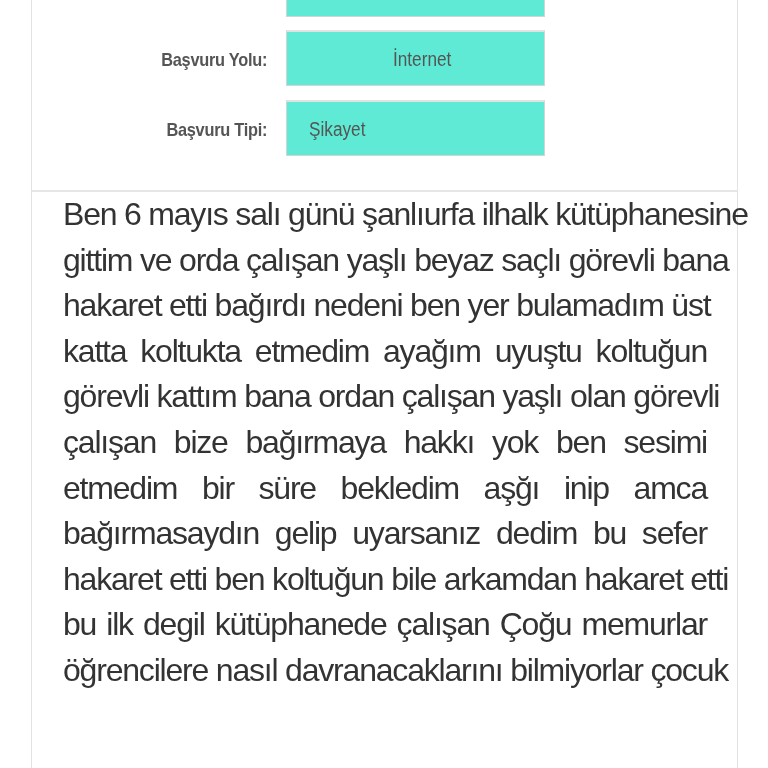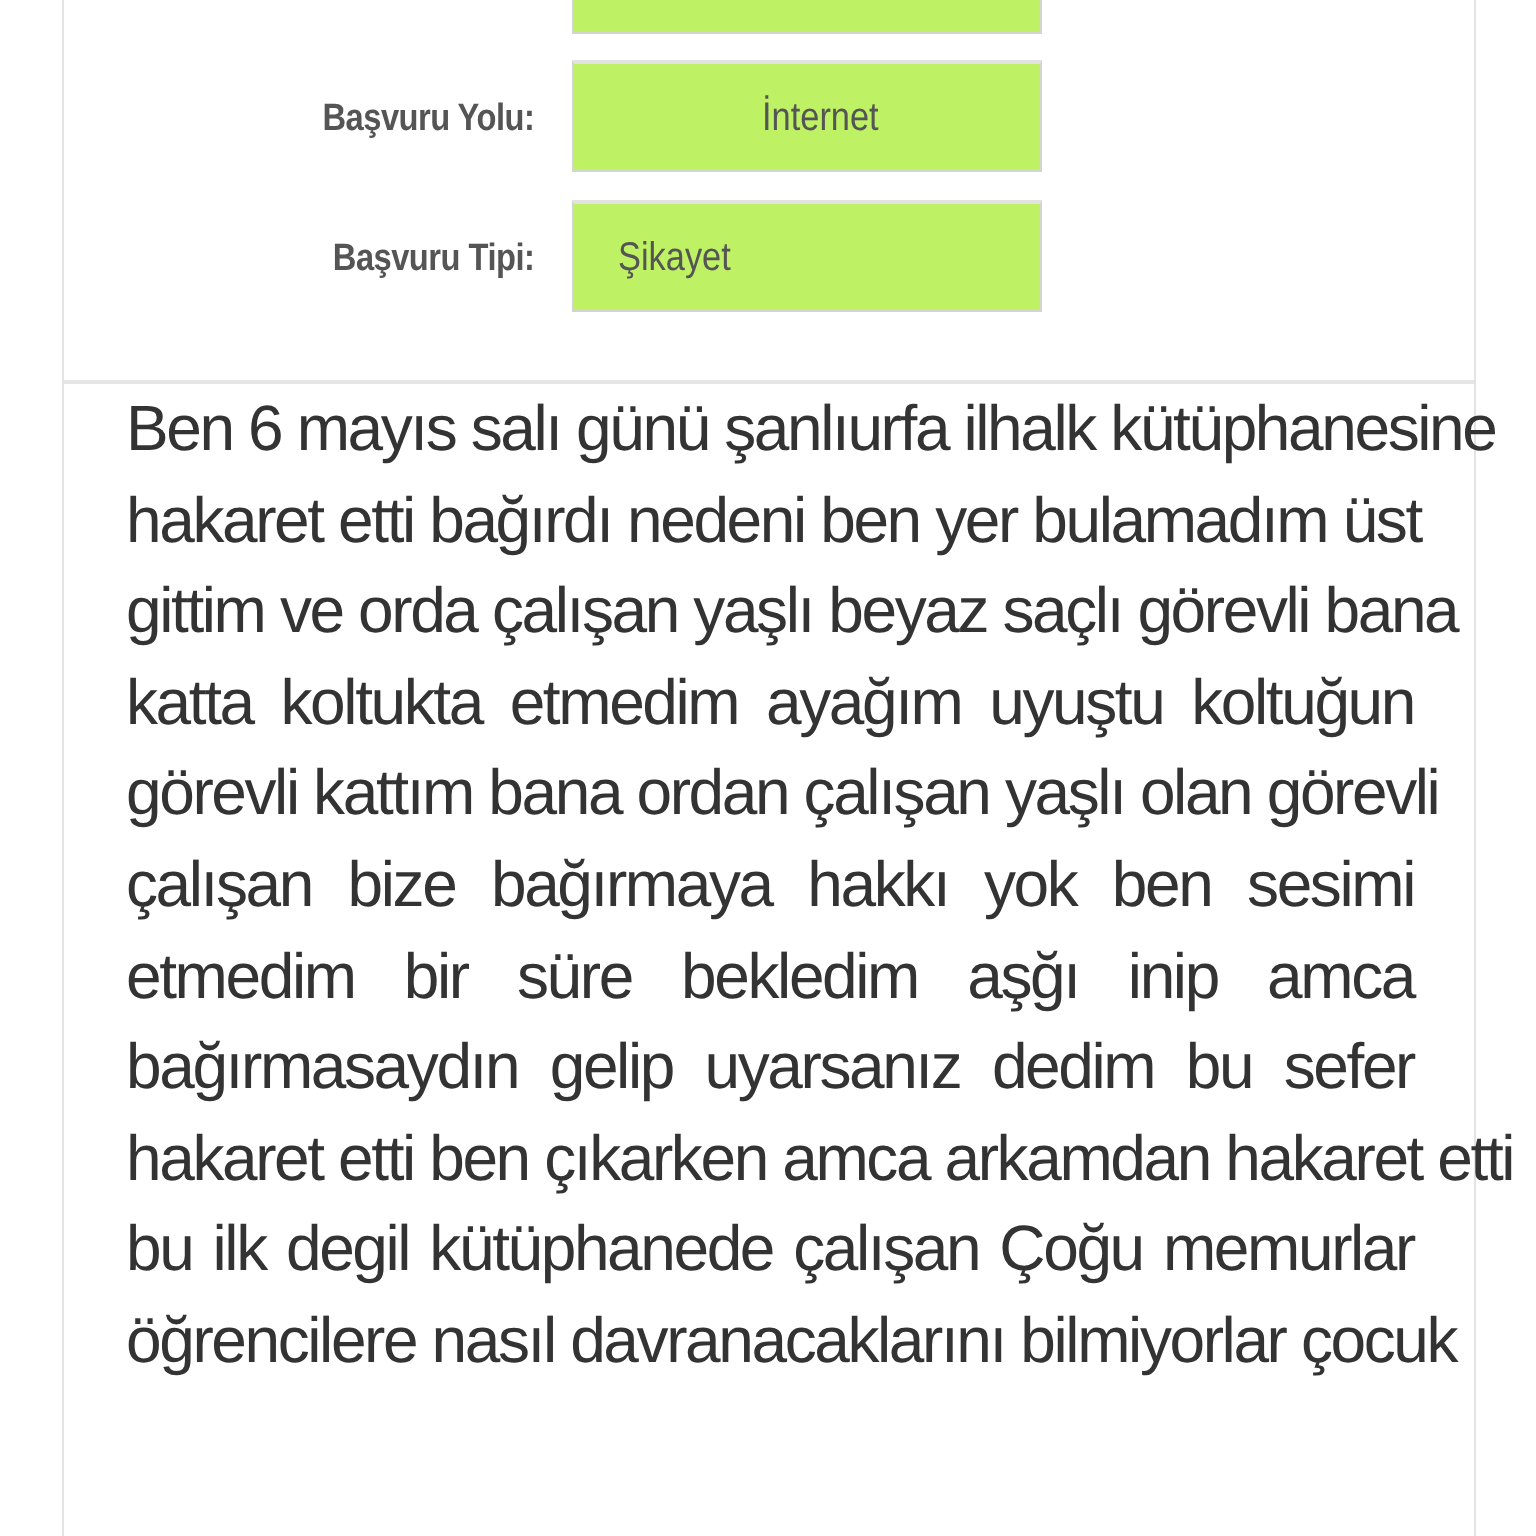--- a/index.html
+++ b/index.html
@@ -46,25 +46,25 @@
       color: #555555;
       letter-spacing: -0.3px;
       white-space: nowrap;
       transform: scaleX(0.86);
       transform-origin: right center;
     }
     .form-field {
       position: absolute;
       left: 254px;
       top: 0;
-      width: 235px;
+      width: 259px;
       height: 56px;
       border: 1px solid #d4d4d4;
       border-top: 2px solid #e2e2e2;
-      background: #bef264;
+      background: #5eead4;
       box-sizing: border-box;
       padding-left: 22px;
       line-height: 54px;
       font-size: 20px;
       color: #555555;
       white-space: nowrap;
     }
     .form-field span {
       display: inline-block;
       transform: scaleX(0.86);
@@ -113,24 +113,24 @@
       <div class="form-field"><span>İnternet</span></div>
     </div>
     <div class="form-row" style="top:120px;">
       <div class="form-label">Başvuru Tipi:</div>
       <div class="form-field"><span>Şikayet</span></div>
     </div>
   </div>
 
   <div class="body-text">
     <div class="body-line"><span class="inner" style="width: 644px; display: inline-block;">Ben 6 mayıs salı günü şanlıurfa ilhalk kütüphanesine</span></div>
+    <div class="body-line"><span class="inner" style="width: 644px; display: inline-block;">gittim ve orda çalışan yaşlı beyaz saçlı görevli bana</span></div>
     <div class="body-line"><span class="inner" style="width: 644px; display: inline-block;">hakaret etti bağırdı nedeni ben yer bulamadım üst</span></div>
-    <div class="body-line"><span class="inner" style="width: 644px; display: inline-block;">gittim ve orda çalışan yaşlı beyaz saçlı görevli bana</span></div>
     <div class="body-line"><span class="inner" style="width: 644px; display: inline-block;">katta koltukta etmedim ayağım uyuştu koltuğun</span></div>
     <div class="body-line"><span class="inner" style="width: 644px; display: inline-block;">görevli kattım bana ordan çalışan yaşlı olan görevli</span></div>
     <div class="body-line"><span class="inner" style="width: 644px; display: inline-block;">çalışan bize bağırmaya hakkı yok ben sesimi</span></div>
     <div class="body-line"><span class="inner" style="width: 644px; display: inline-block;">etmedim bir süre bekledim aşğı inip amca</span></div>
     <div class="body-line"><span class="inner" style="width: 644px; display: inline-block;">bağırmasaydın gelip uyarsanız dedim bu sefer</span></div>
-    <div class="body-line"><span class="inner" style="width: 644px; display: inline-block;">hakaret etti ben çıkarken amca arkamdan hakaret etti</span></div>
+    <div class="body-line"><span class="inner" style="width: 644px; display: inline-block;">hakaret etti ben koltuğun bile arkamdan hakaret etti</span></div>
     <div class="body-line"><span class="inner" style="width: 644px; display: inline-block;">bu ilk degil kütüphanede çalışan Çoğu memurlar</span></div>
     <div class="body-line"><span class="inner" style="width: 644px; display: inline-block;">öğrencilere nasıl davranacaklarını bilmiyorlar çocuk</span></div>
   </div>
 </div>
 
 </body></html>

